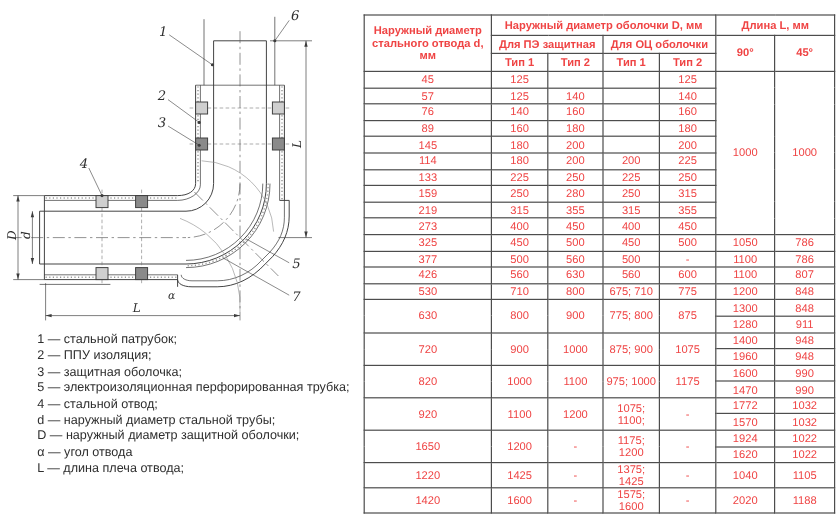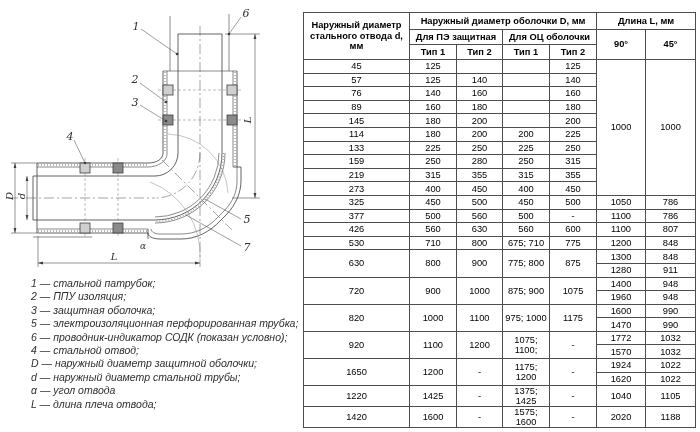--- a/index.html
+++ b/index.html
@@ -1,24 +1,24 @@
 <!DOCTYPE html>
 <html><head>
 <meta charset="utf-8">
 <style>
   html,body{margin:0;padding:0;background:#fff;}
   .page{position:relative;width:700px;height:432px;background:#ffffff;overflow:hidden;
         font-family:"Liberation Sans",sans-serif;}
   
   .drawing{position:absolute;left:0;top:0;}
   .legend{position:absolute;left:31px;top:277px;font-size:10.5px;line-height:13.4px;
-          color:#2e2e2e;white-space:nowrap;font-style:italic;}
+          color:#2e2e2e;white-space:nowrap;}
   
   .tablewrap{position:absolute;left:303px;top:12px;}
-  table.spec{border-collapse:collapse;table-layout:fixed;width:392px;color:#000000;
+  table.spec{border-collapse:collapse;table-layout:fixed;width:392px;color:#ef4444;
              border:1.5px solid #454545;}
   table.spec th,table.spec td{border:1px solid #4d4d4d;text-align:center;
              vertical-align:middle;padding:0 1px;}
   table.spec th{font-size:9.3px;font-weight:bold;line-height:1.15;}
   table.spec thead tr.h1 th{height:16px;}
   table.spec thead tr.h2 th{height:14px;}
   table.spec thead tr.h3 th{height:14px;}
   table.spec tbody td{font-size:9.3px;height:12.6px;line-height:10px;}
 </style>
 </head>
@@ -145,24 +145,23 @@
         <text x="247" y="251">7</text>
       </g>
     </g>
   </svg>
 
   <div class="legend">
       <div>1 — стальной патрубок;</div>
       <div>2 — ППУ изоляция;</div>
       <div>3 — защитная оболочка;</div>
       <div>5 — электроизоляционная перфорированная трубка;</div>
-      <div>6 — проводник-индикатор СОДК (показан условно);</div>
       <div>4 — стальной отвод;</div>
+      <div>d — наружный диаметр стальной трубы;</div>
       <div>D — наружный диаметр защитной оболочки;</div>
-      <div>d — наружный диаметр стальной трубы;</div>
       <div>α — угол отвода</div>
       <div>L — длина плеча отвода;</div>
     </div>
 
   <div class="tablewrap">
     <table class="spec">
       <colgroup>
         <col style="width:106px">
           <col style="width:47px">
           <col style="width:46px">

